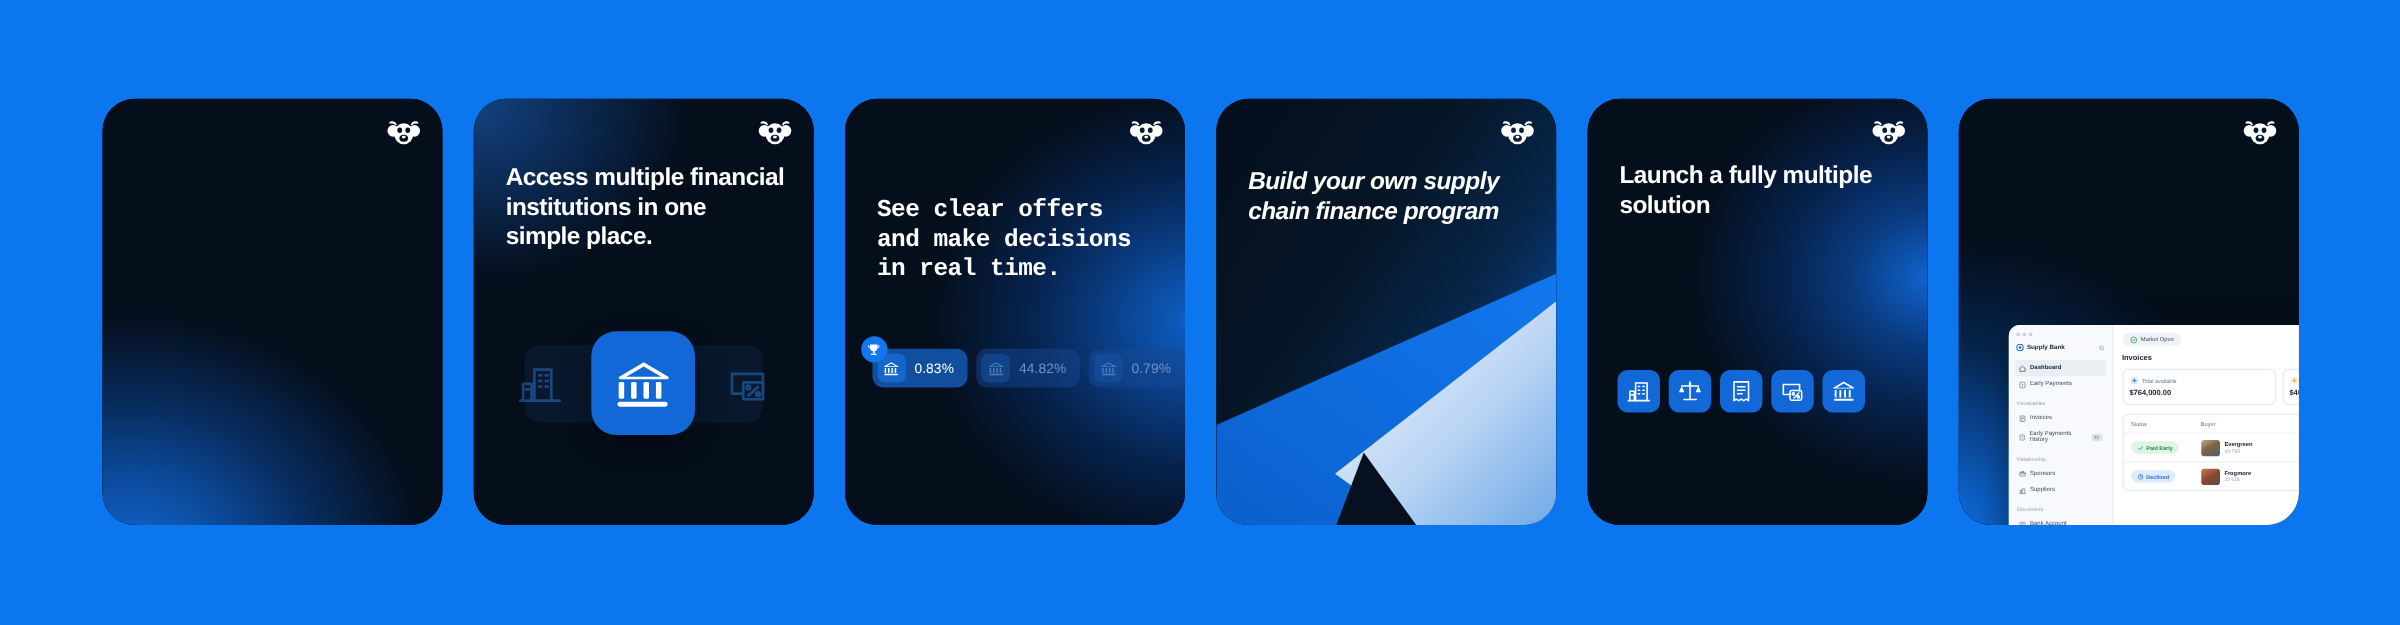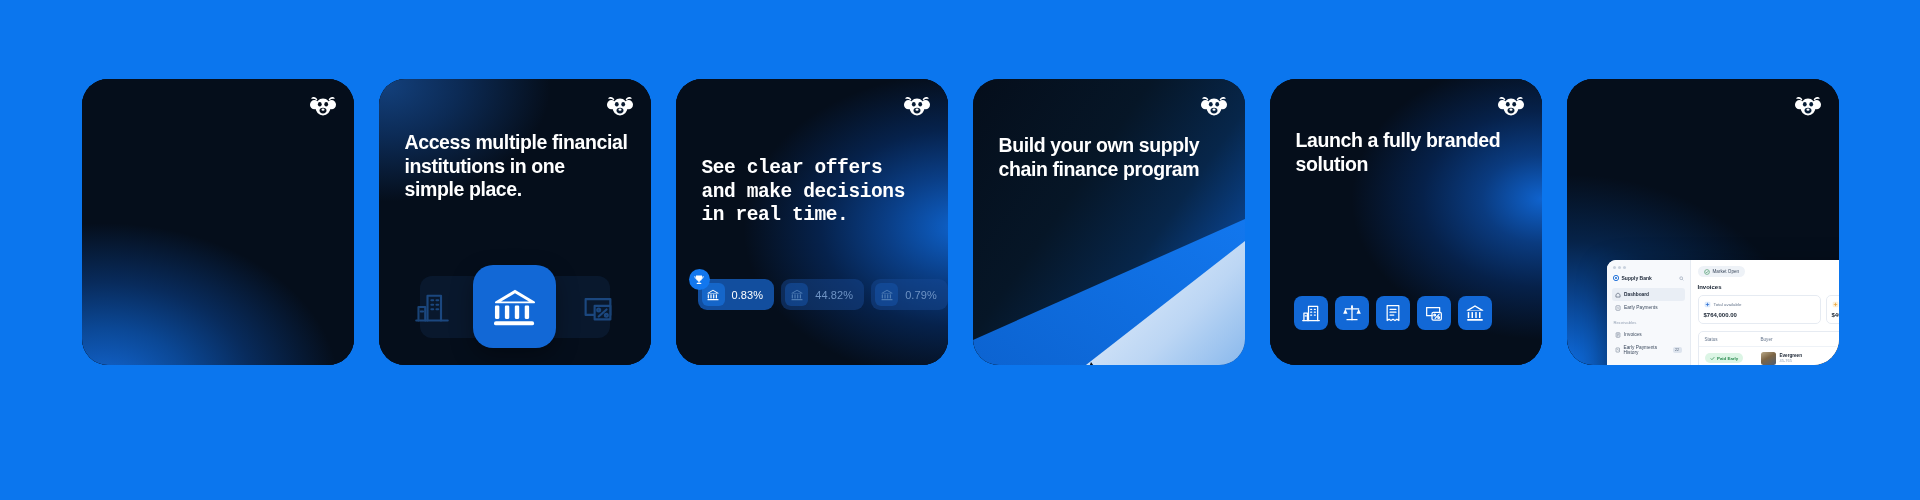--- a/index.html
+++ b/index.html
@@ -32,21 +32,21 @@
     display: flex;
     align-items: flex-start;
     justify-content: center;
     gap: 25px;
     padding-top: 79px;
   }
 
   .card {
     position: relative;
     width: 272px;
-    height: 286px;
+    height: 341px;
     border-radius: 26px;
     overflow: hidden;
     background: #050E1B;
     flex: 0 0 auto;
   }
 
   
   .card-bg {
     position: absolute;
     inset: 0;
@@ -132,21 +132,21 @@
     font-weight: normal;
     font-size: 13.6px;
     line-height: 1.33;
     letter-spacing: -0.1px;
     margin-top: 4px;
   }
 
   .t-pos-1 { top: 99px; }
   .t-pos-2 { top: 52px; }
   .t-pos-3 { top: 78px; font-family: Liberation Mono, monospace; }
-  .t-pos-4 { top: 55px; }
+  .t-pos-4 { top: 55px; font-style: italic; }
   .t-pos-5 { top: 50px; }
   .t-pos-6 { top: 47px; }
 
   
   .icon-cluster {
     position: absolute;
     left: 0; right: 0;
     top: 175px;
     height: 105px;
     z-index: 3;
@@ -544,21 +544,21 @@
           <ellipse cx="6.6" cy="12.2" rx="5.4" ry="5.6" fill="#FFFFFF"></ellipse>
           <ellipse cx="27.4" cy="12.2" rx="5.4" ry="5.6" fill="#FFFFFF"></ellipse>
           <ellipse cx="17" cy="15" rx="9.3" ry="10.2" fill="#FFFFFF"></ellipse>
           <ellipse cx="13.1" cy="11.6" rx="2.3" ry="2.7" fill="#061B34"></ellipse>
           <ellipse cx="20.9" cy="11.6" rx="2.3" ry="2.7" fill="#061B34"></ellipse>
           <ellipse cx="17" cy="19.4" rx="4.2" ry="3.4" fill="#061B34"></ellipse>
           <ellipse cx="17" cy="18.2" rx="1.9" ry="1.3" fill="#FFFFFF"></ellipse>
         </svg>
       </span>
       <div class="card-text t-pos-5">
-        <div class="headline">Launch a fully branded solution</div>
+        <div class="headline">Launch a fully multiple solution</div>
       </div>
 
       <div class="icon-row">
         <span class="icon-tile">
           <svg viewBox="0 0 24 24" width="20" height="20">
             <g fill="none" stroke="#FFFFFF" stroke-width="1.5" stroke-linejoin="round" stroke-linecap="round">
               <path d="M3.5 21V12h4.2v9"></path>
                 <path d="M9 21V4h11v17"></path>
                 <path d="M2 21h20"></path>
               <path d="M11.6 7.5h1.2M16 7.5h1.2M11.6 11h1.2M16 11h1.2M11.6 14.5h1.2M16 14.5h1.2"></path>

